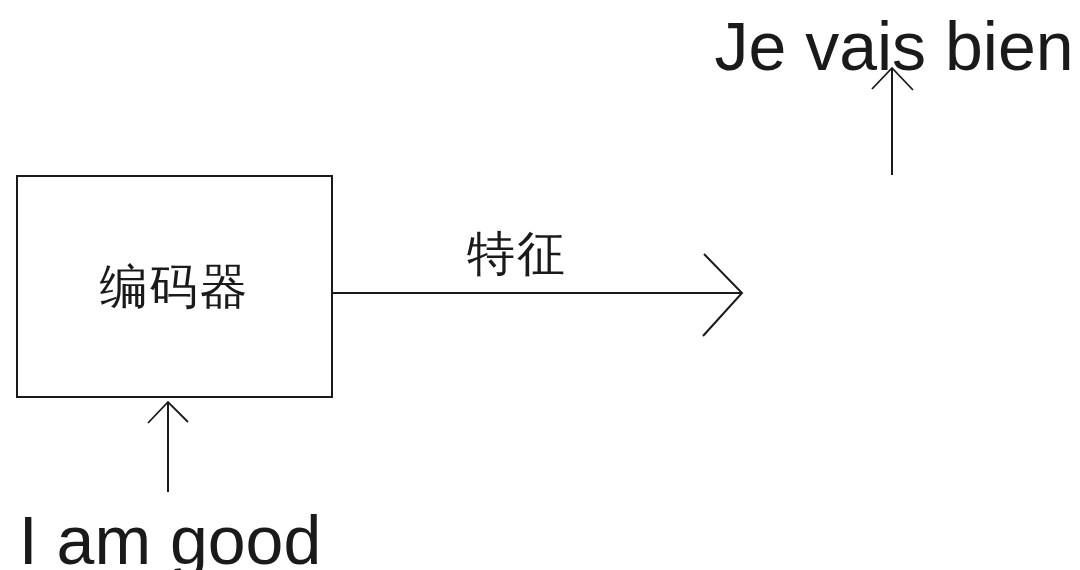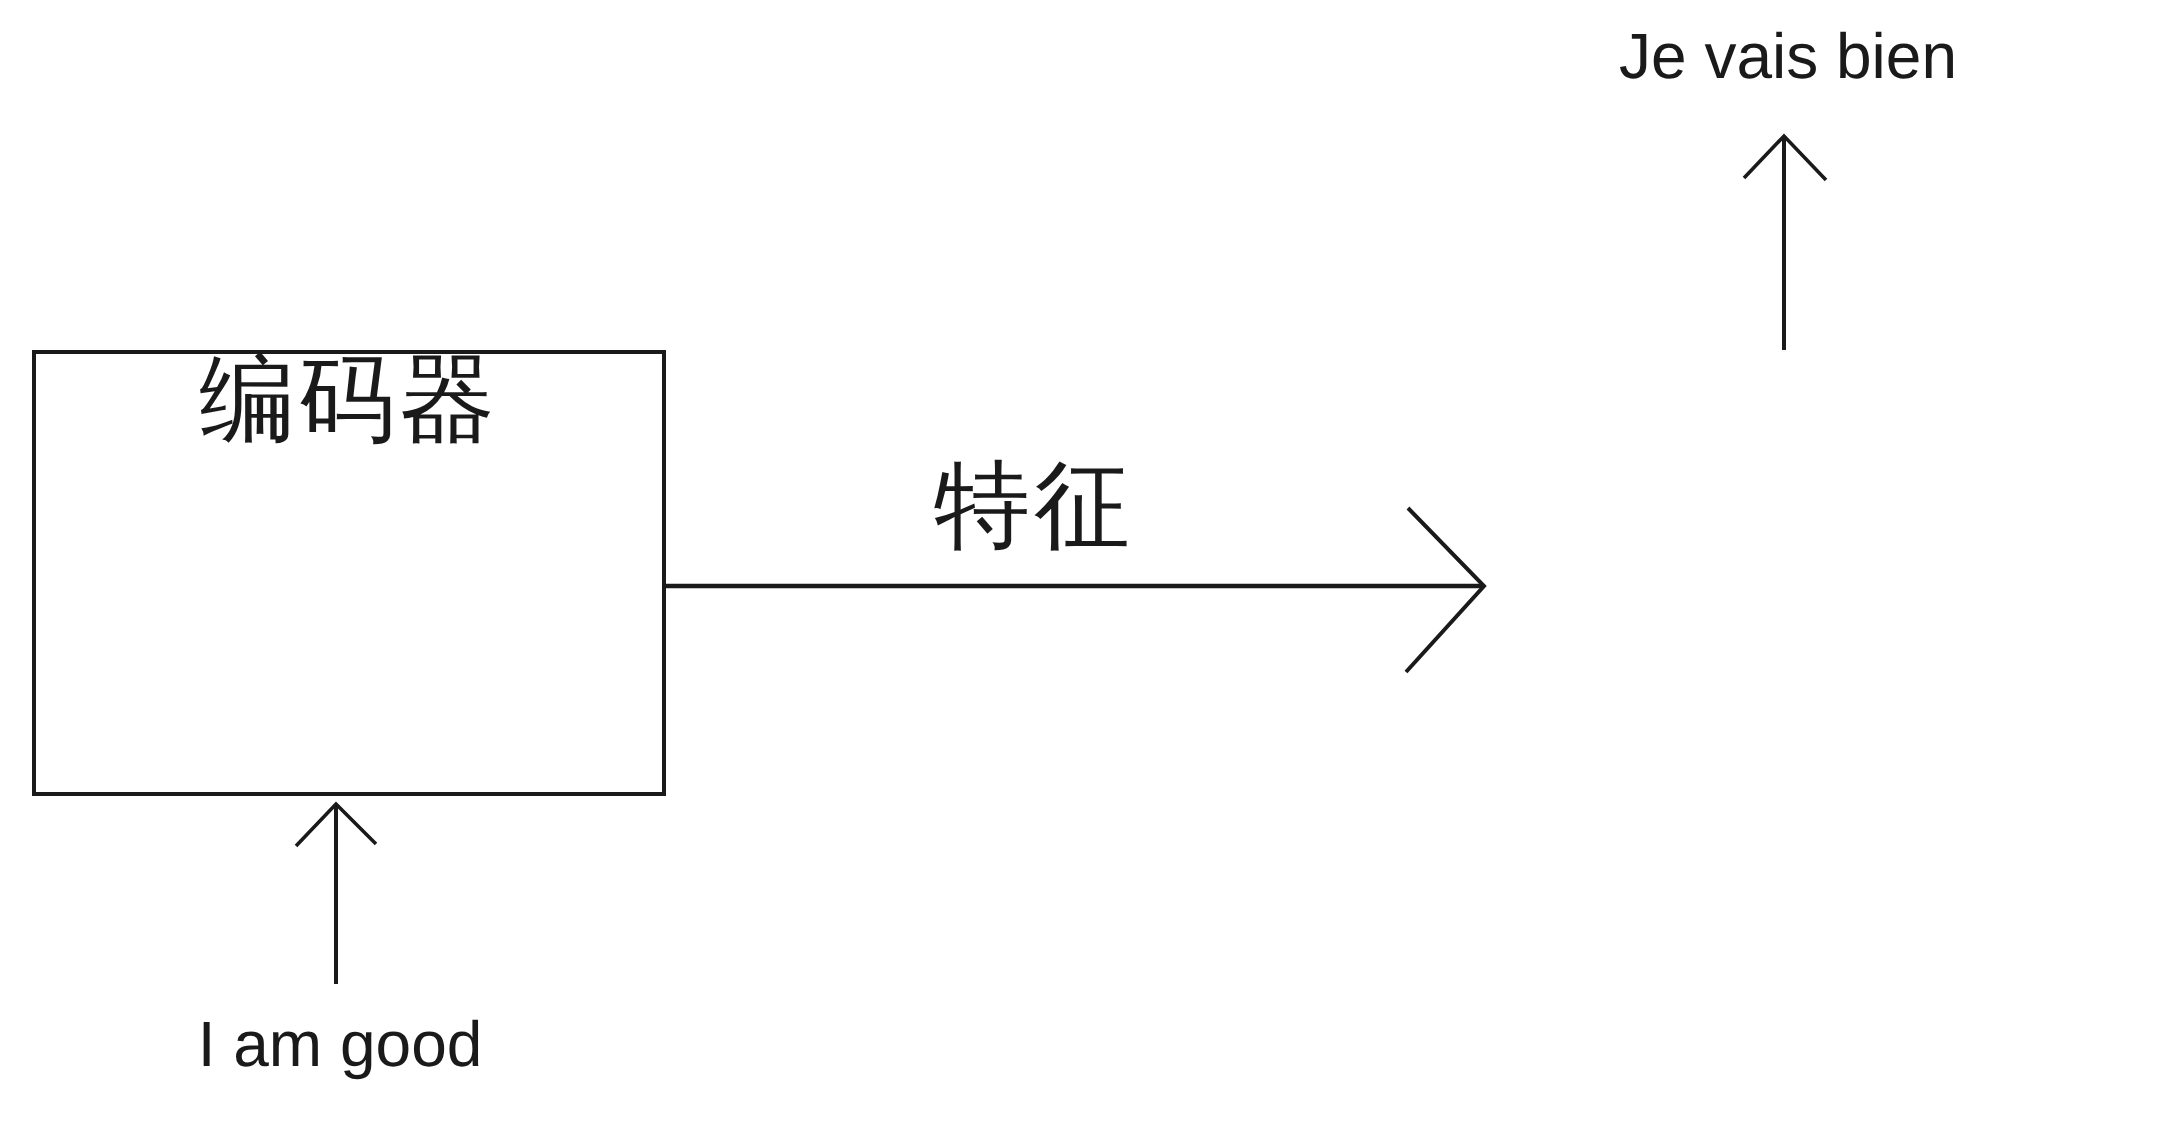--- a/index.html
+++ b/index.html
@@ -14,41 +14,42 @@
     background: #ffffff;
     overflow: hidden;
     font-family: "Liberation Sans", "DejaVu Sans", sans-serif;
     color: #1a1a1a;
   }
   .box {
     position: absolute;
     border: 2.5px solid #1a1a1a;
     background: #ffffff;
     display: flex;
+    align-items: center;
     justify-content: center;
     box-sizing: border-box;
   }
   .box.encoder { left: 16px;  top: 175px; width: 317px; height: 223px; }
   .box.decoder { left: 742px; top: 175px; width: 323px; height: 223px; }
   .box-label {
     font-size: 48px;
     line-height: 1;
     color: #1a1a1a;
     letter-spacing: 2px;
   }
   .float-label {
     position: absolute;
     font-size: 48px;
     line-height: 1;
     white-space: nowrap;
     color: #1a1a1a;
     transform: translateX(-50%);
   }
   .float-label.feature { left: 517px; top: 230px; letter-spacing: 2px; }
-  .float-label.latin   { font-size: 32px; }
+  .float-label.latin   { font-size: 68px; }
   .float-label.output  { left: 894px; top: 12px; }
   .float-label.input   { left: 170px; top: 506px; }
   svg.arrows {
     position: absolute;
     left: 0; top: 0;
     width: 1080px;
     height: 570px;
     pointer-events: none;
   }
   svg.arrows line, svg.arrows polyline {

